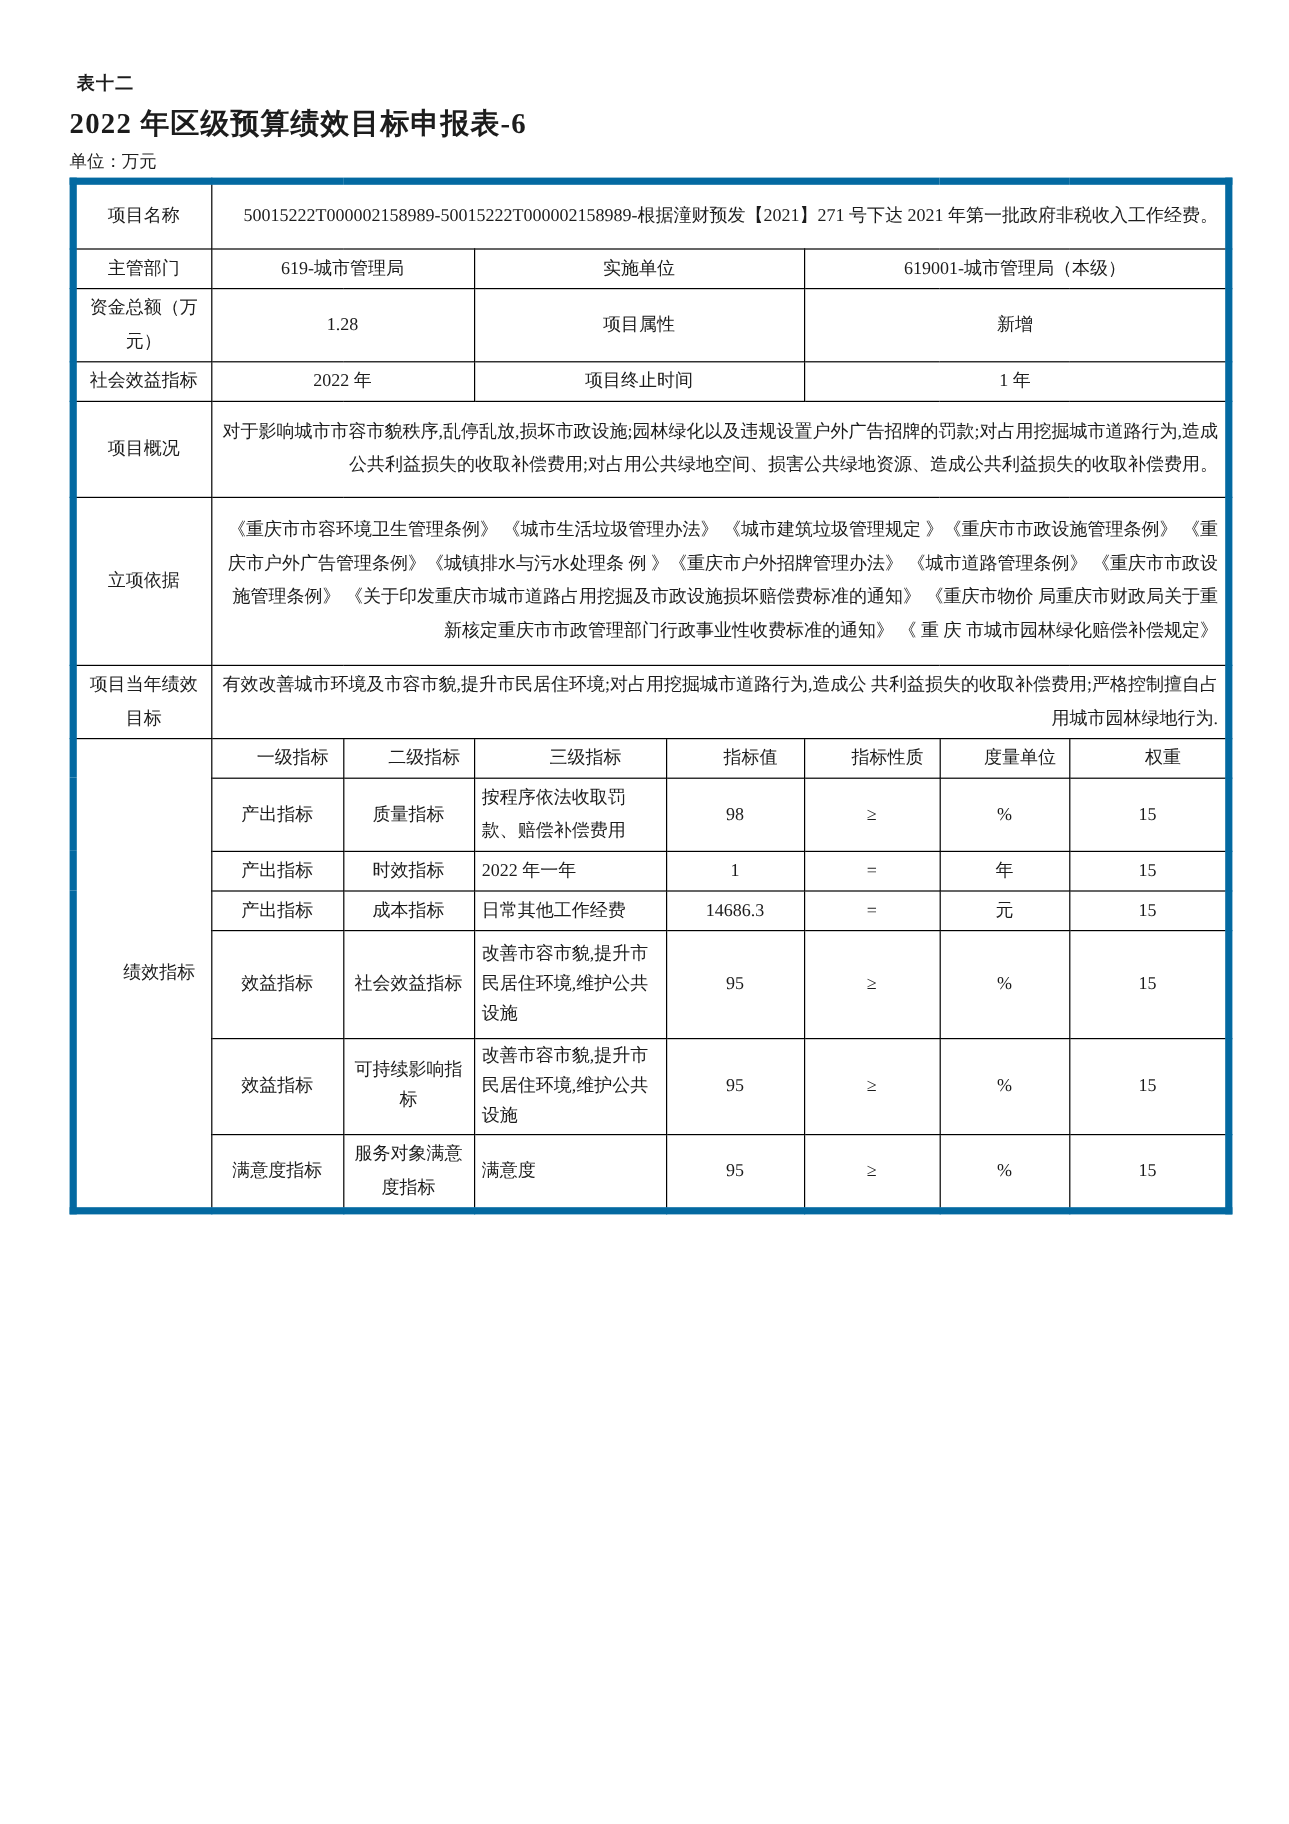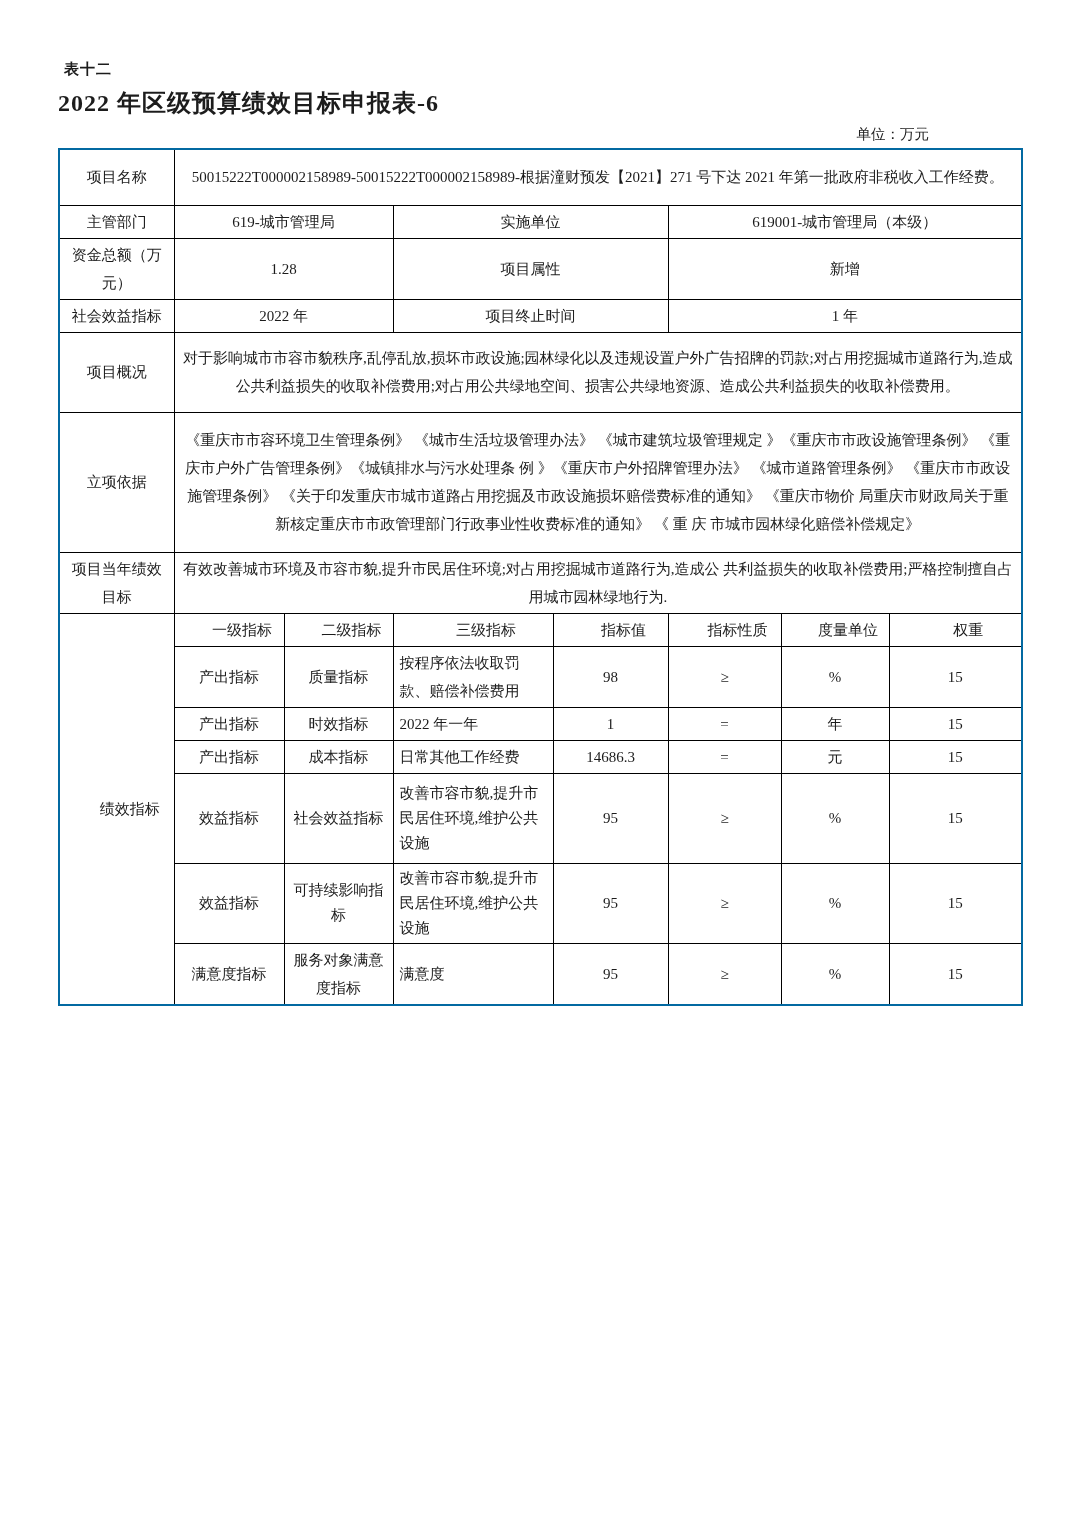--- a/index.html
+++ b/index.html
@@ -23,42 +23,41 @@
     letter-spacing:1px;
   }
   .title {
     font-size:24px;
     font-weight:bold;
     text-align:left;
     margin-top:8px;
     letter-spacing:1px;
   }
   .unit-note {
-    text-align:right;
     font-size:14.5px;
     margin:6px 2px 4px 0;
   }
   table.main-table {
     border-collapse:collapse;
     width:963px;
     table-layout:fixed;
-    border:2px solid #0369a1;
+    border:6px solid #0369a1;
   }
   table.main-table td {
     border:1.5px solid #000;
     font-size:15px;
     line-height:28px;
     padding:2px 6px;
     vertical-align:middle;
     word-break:break-all;
     overflow:hidden;
   }
   td.lbl  { text-align:center; }
   td.ctr  { text-align:center; }
-  td.txt  { text-align:center; padding:4px 10px; }
+  td.txt  { text-align:right; padding:4px 10px; }
   td.hdr  { text-align:center; }
   td.left { text-align:left; }
 
   
   tr.r-name  td { height:56px; }
   tr.r-dept  td { height:30px; }
   tr.r-fund  td { height:54px; }
   tr.r-time  td { height:28px; }
   tr.r-over  td { height:80px; }
   tr.r-basis td { height:140px; }

